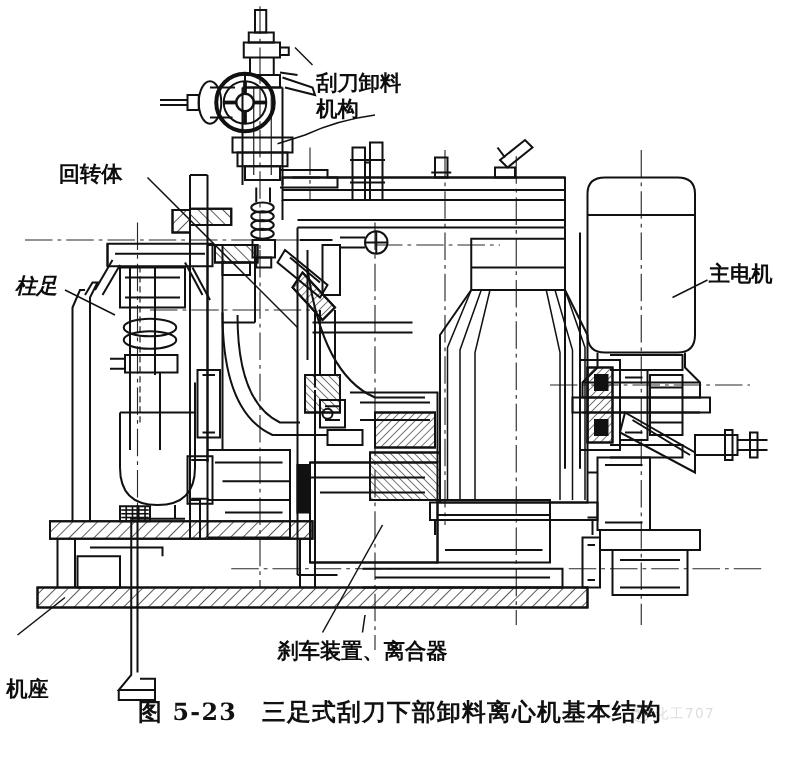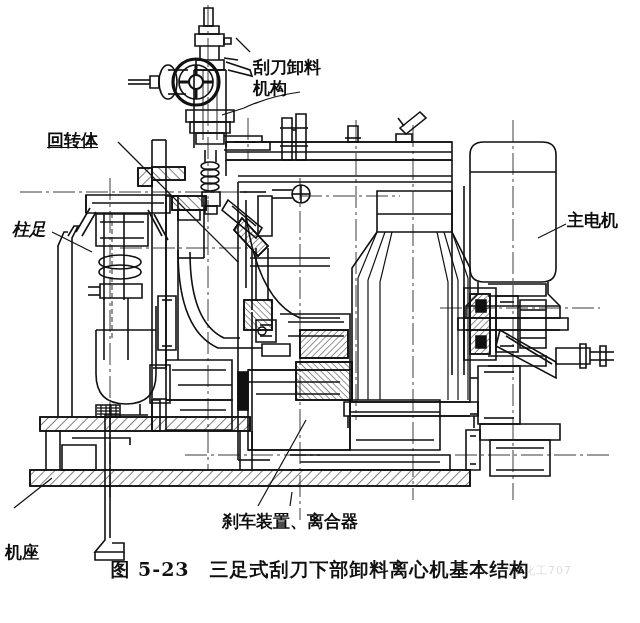--- a/index.html
+++ b/index.html
@@ -64,21 +64,21 @@
     position:absolute;
     font-family:"DejaVu Serif","Liberation Serif",serif;
     font-weight:700;
     font-size:17px;
     line-height:21px;
     color:#0d0d0d;
     white-space:pre;
     pointer-events:none;
   }
   #label-scraper{ left:253px; top:57px; }
-  #label-rotor  { left:47px;  top:130px;text-decoration:underline; }
+  #label-rotor  { left:47px;  top:130px; }
   #label-leg    { left:12px;  top:219px;font-style:italic; }
   #label-motor  { left:567px; top:210px; }
   #label-base   { left:5px;   top:542px; }
   #label-brake  { left:222px; top:512px;font-family:Liberation Mono, monospace; }
 </style>
 </head>
 <body>
 
 <div id="figure-root">
 

